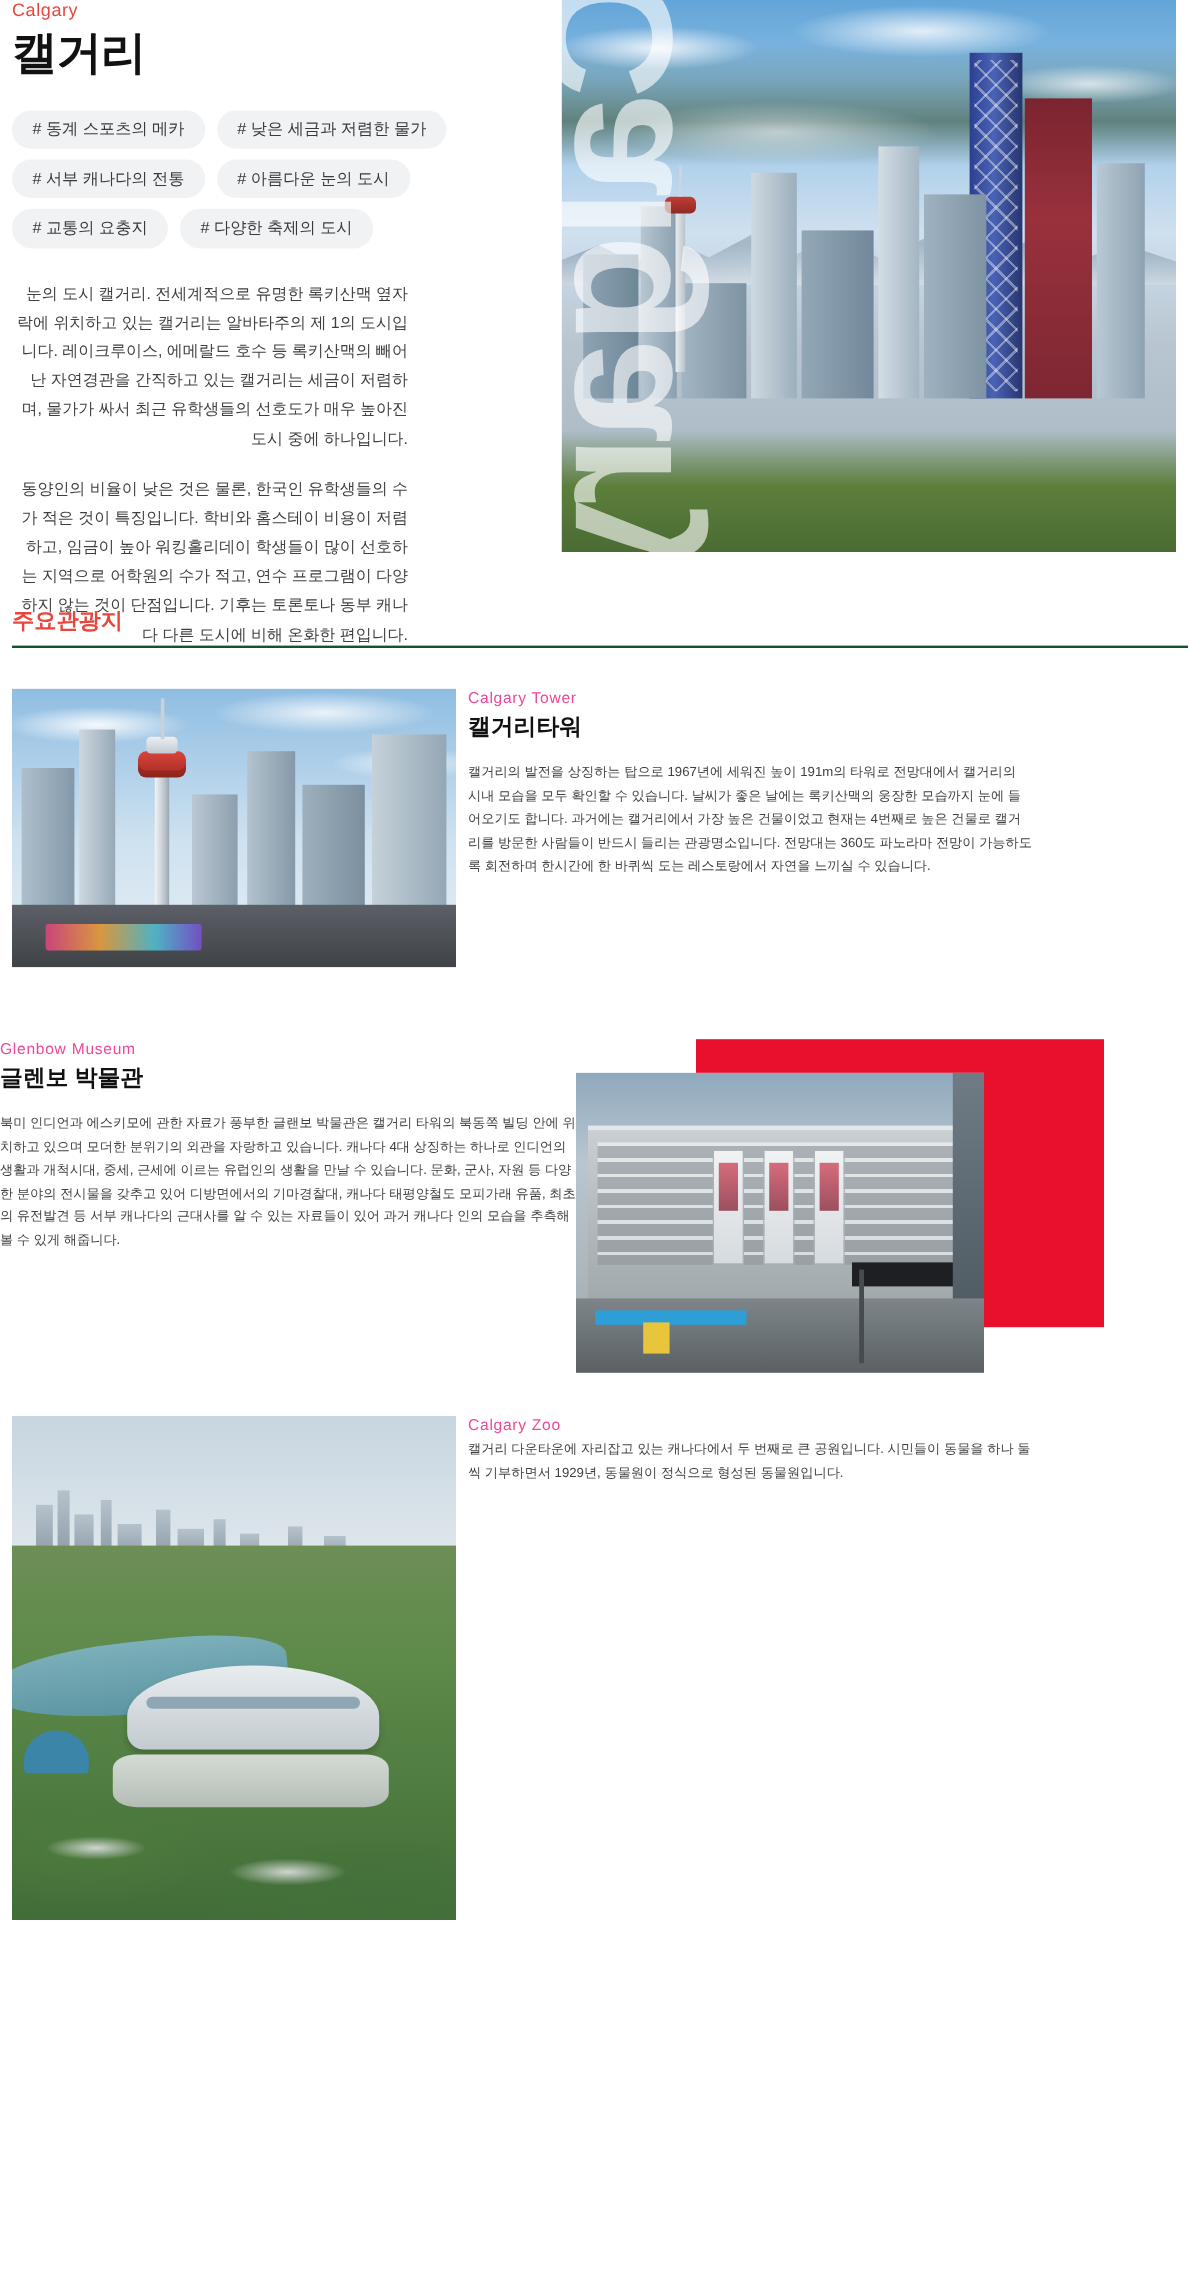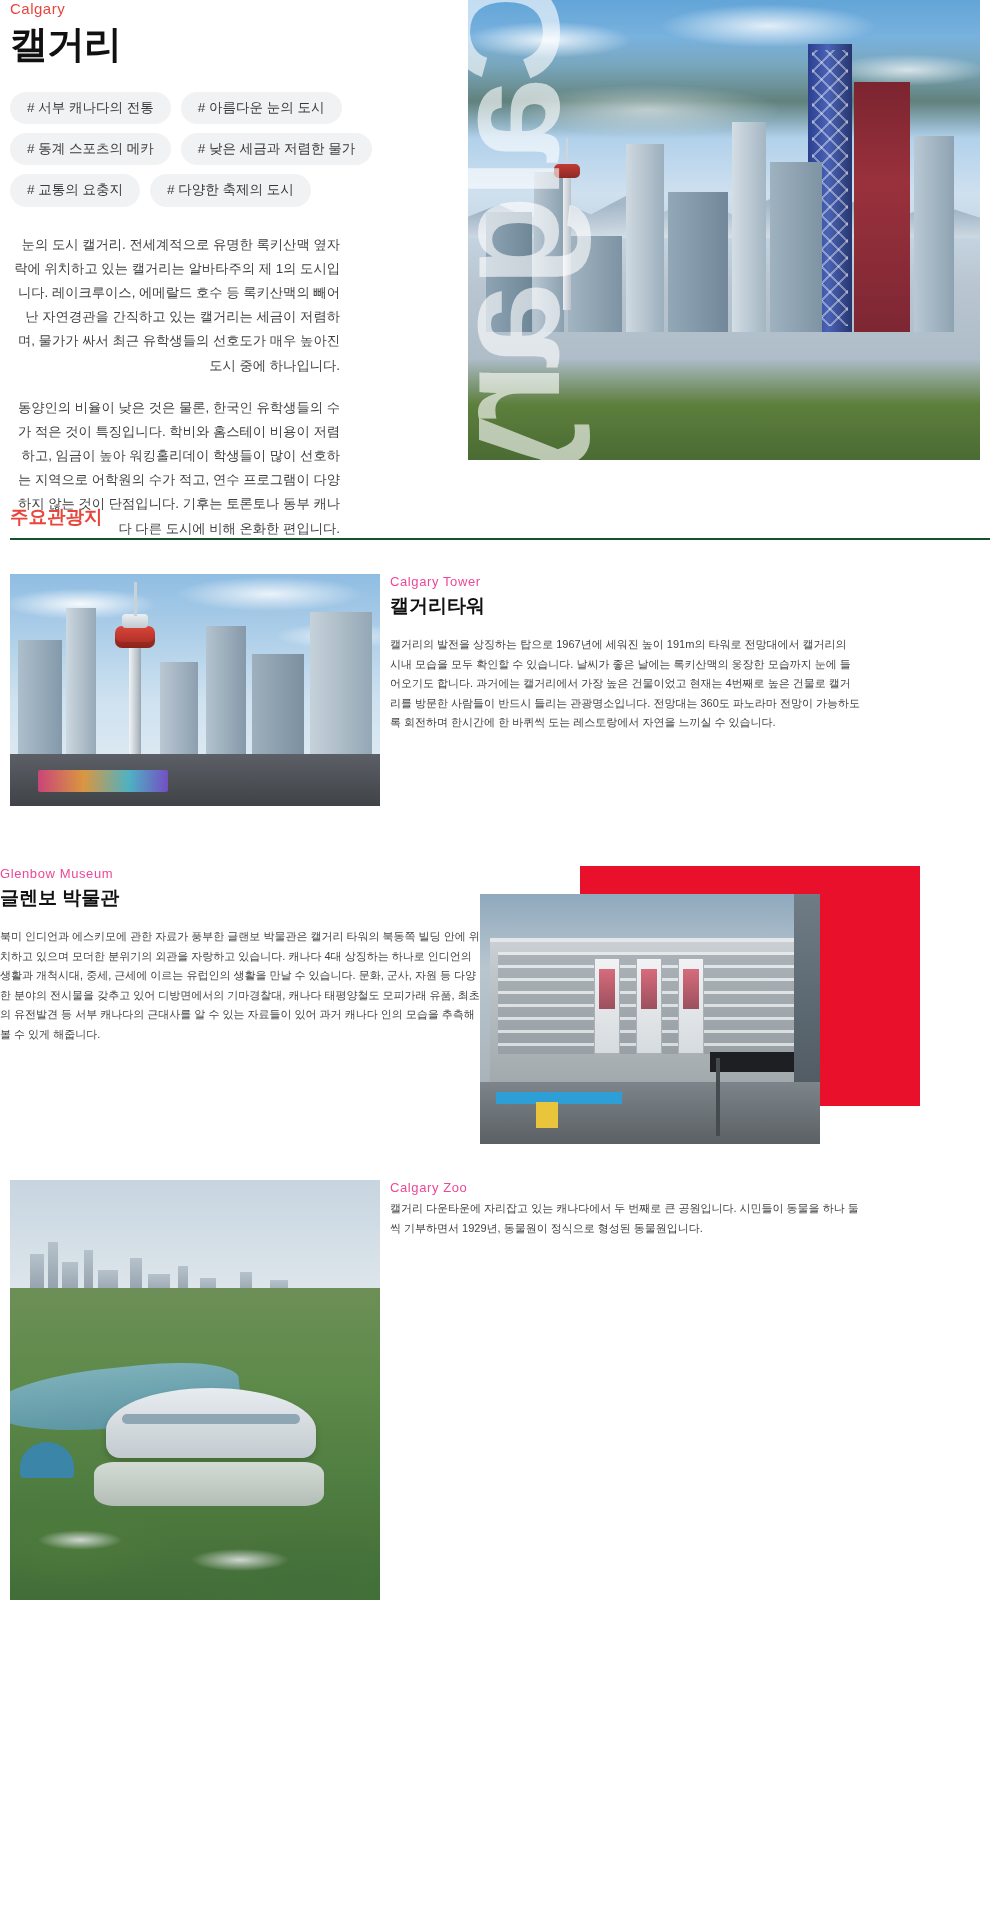--- a/index.html
+++ b/index.html
@@ -368,26 +368,26 @@
 <body>
 
 <section class="hero">
 
   <div class="hero-left">
     <p class="hero-eyebrow">Calgary</p>
     <h1 class="hero-title">캘거리</h1>
 
     <div class="tag-rows">
       <div class="tag-row">
+        <span class="tag"># 동계 스포츠의 메카</span>
+        <span class="tag"># 낮은 세금과 저렴한 물가</span>
+      </div>
+      <div class="tag-row">
         <span class="tag"># 서부 캐나다의 전통</span>
         <span class="tag"># 아름다운 눈의 도시</span>
-      </div>
-      <div class="tag-row">
-        <span class="tag"># 동계 스포츠의 메카</span>
-        <span class="tag"># 낮은 세금과 저렴한 물가</span>
       </div>
       <div class="tag-row">
         <span class="tag"># 교통의 요충지</span>
         <span class="tag"># 다양한 축제의 도시</span>
       </div>
     </div>
 
     <p class="hero-para">눈의 도시 캘거리. 전세계적으로 유명한 록키산맥 옆자락에 위치하고 있는 캘거리는 알바타주의 제 1의 도시입니다. 레이크루이스, 에메랄드 호수 등 록키산맥의 빼어난 자연경관을 간직하고 있는 캘거리는 세금이 저렴하며, 물가가 싸서 최근 유학생들의 선호도가 매우 높아진 도시 중에 하나입니다.</p>
     <p class="hero-para">동양인의 비율이 낮은 것은 물론, 한국인 유학생들의 수가 적은 것이 특징입니다. 학비와 홈스테이 비용이 저렴하고, 임금이 높아 워킹홀리데이 학생들이 많이 선호하는 지역으로 어학원의 수가 적고, 연수 프로그램이 다양하지 않는 것이 단점입니다. 기후는 토론토나 동부 캐나다 다른 도시에 비해 온화한 편입니다.</p>
   </div>

